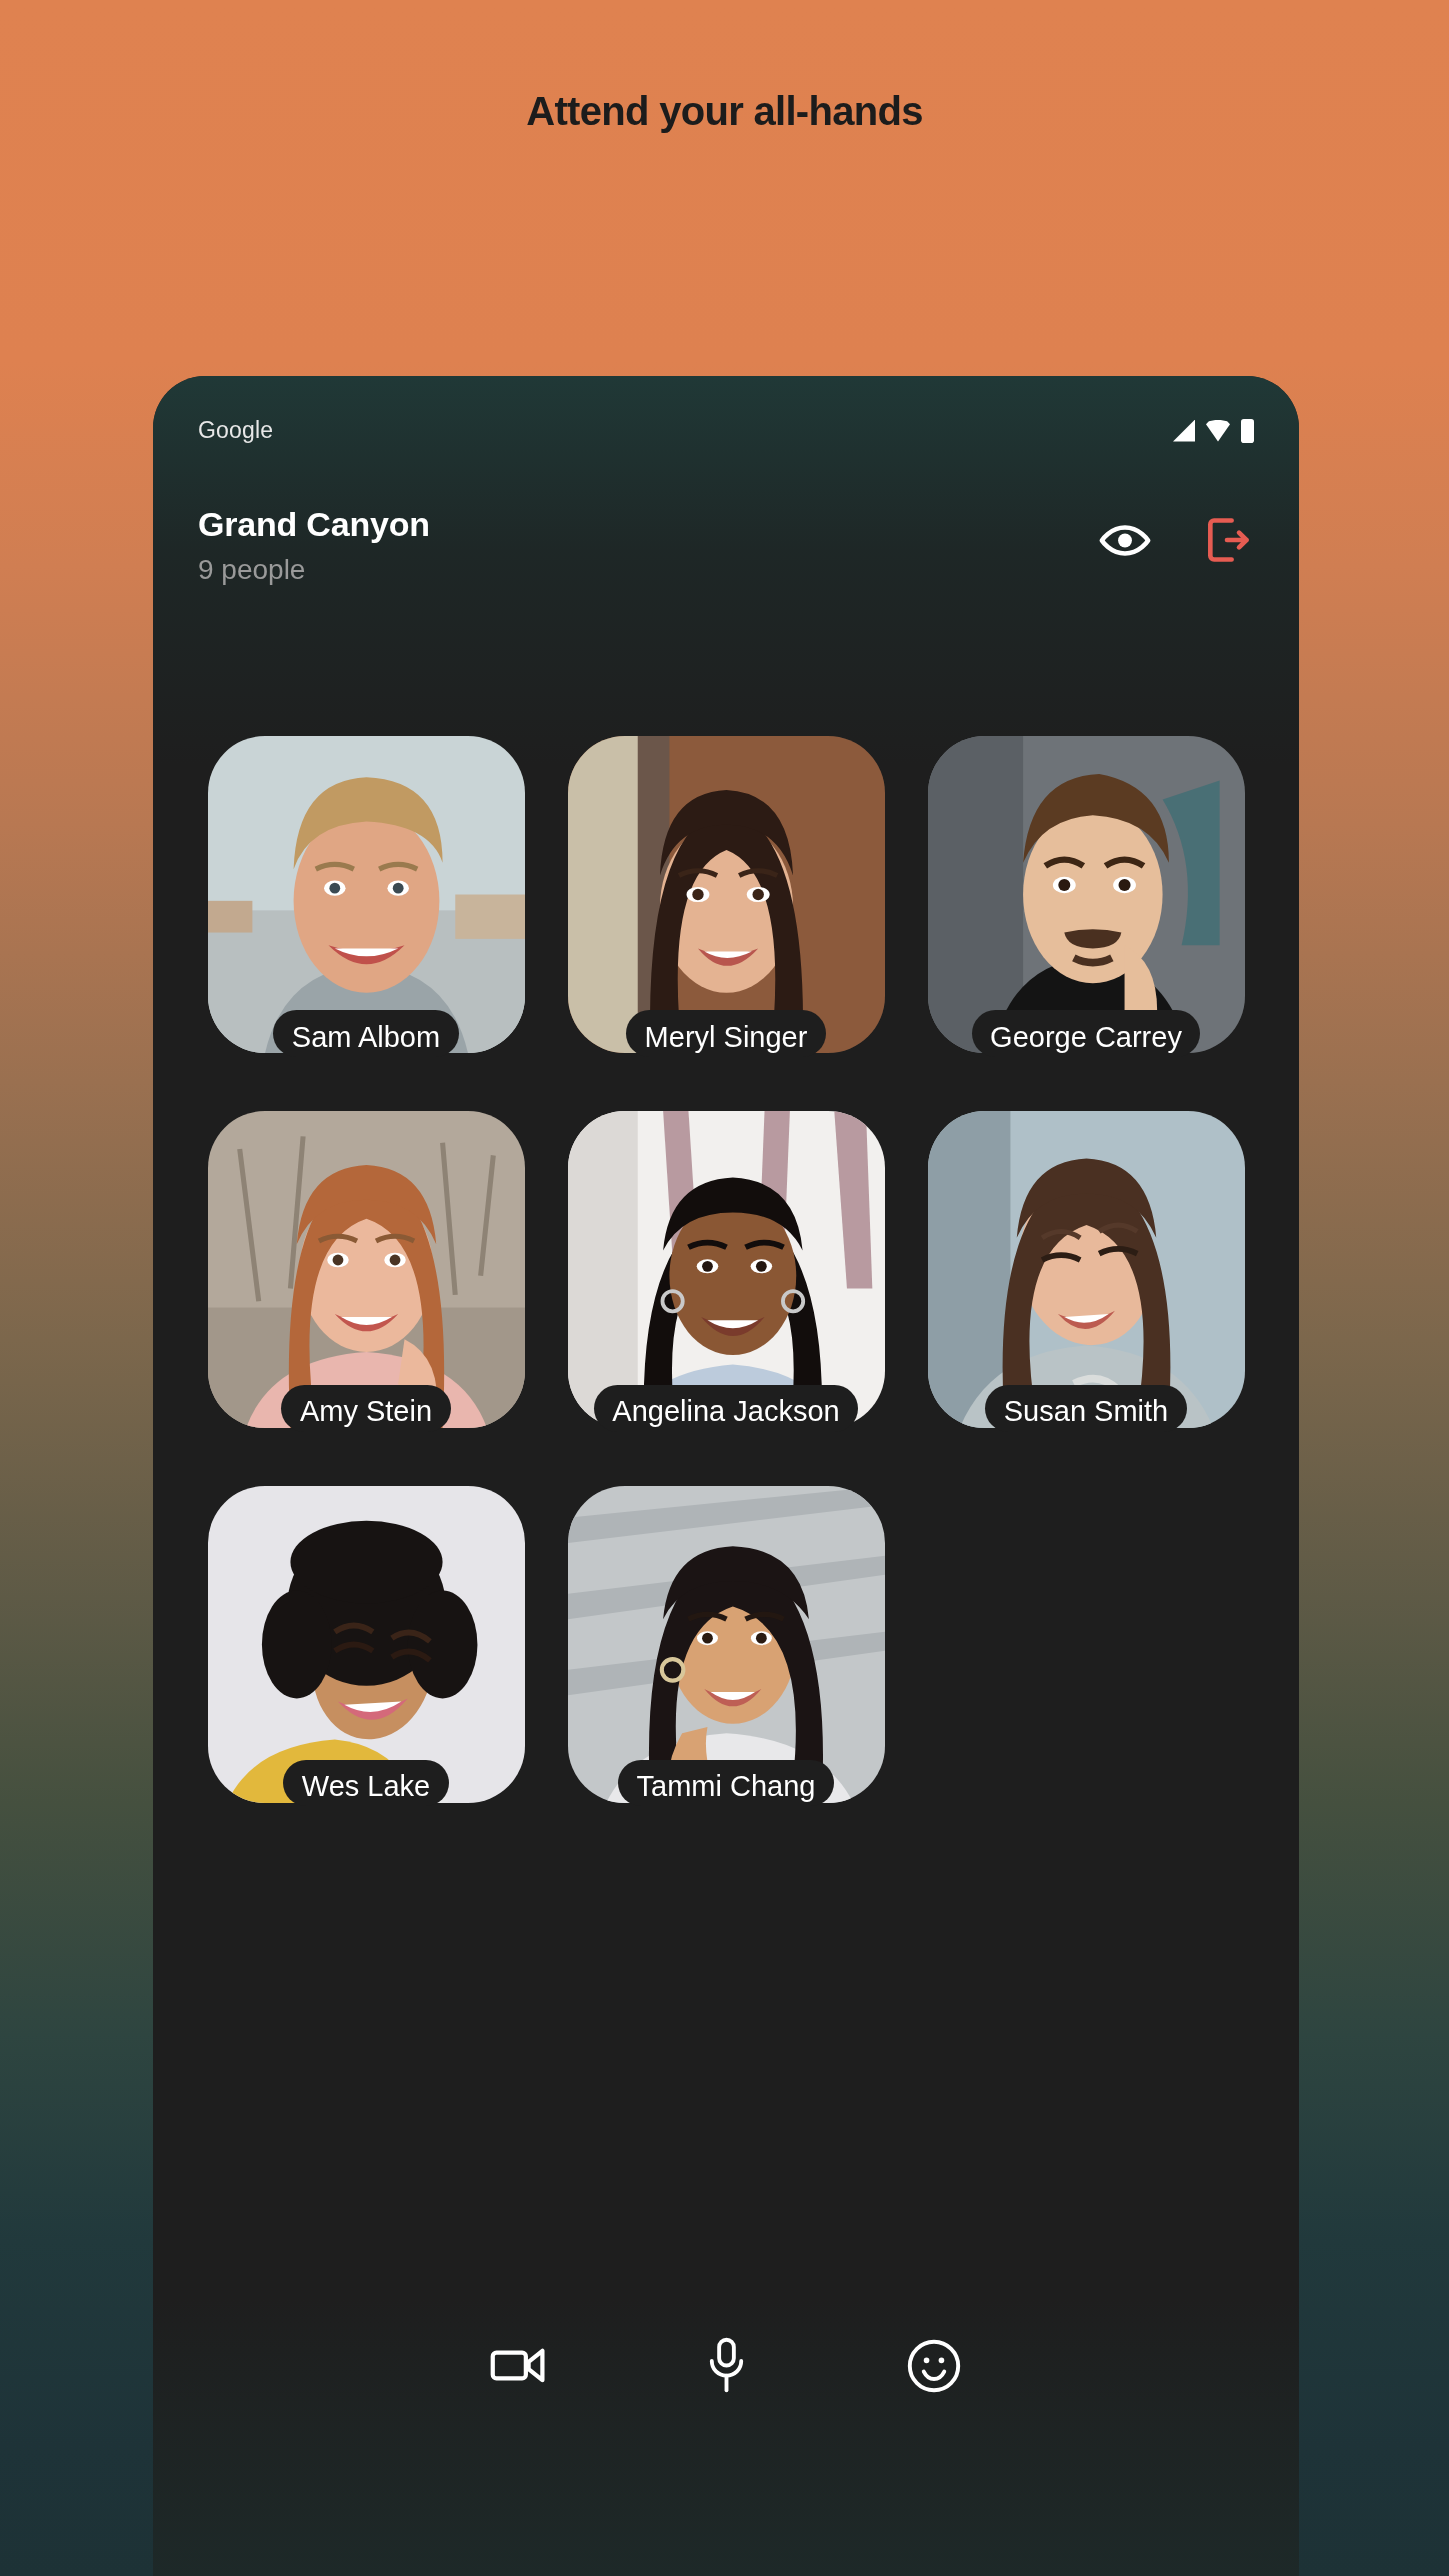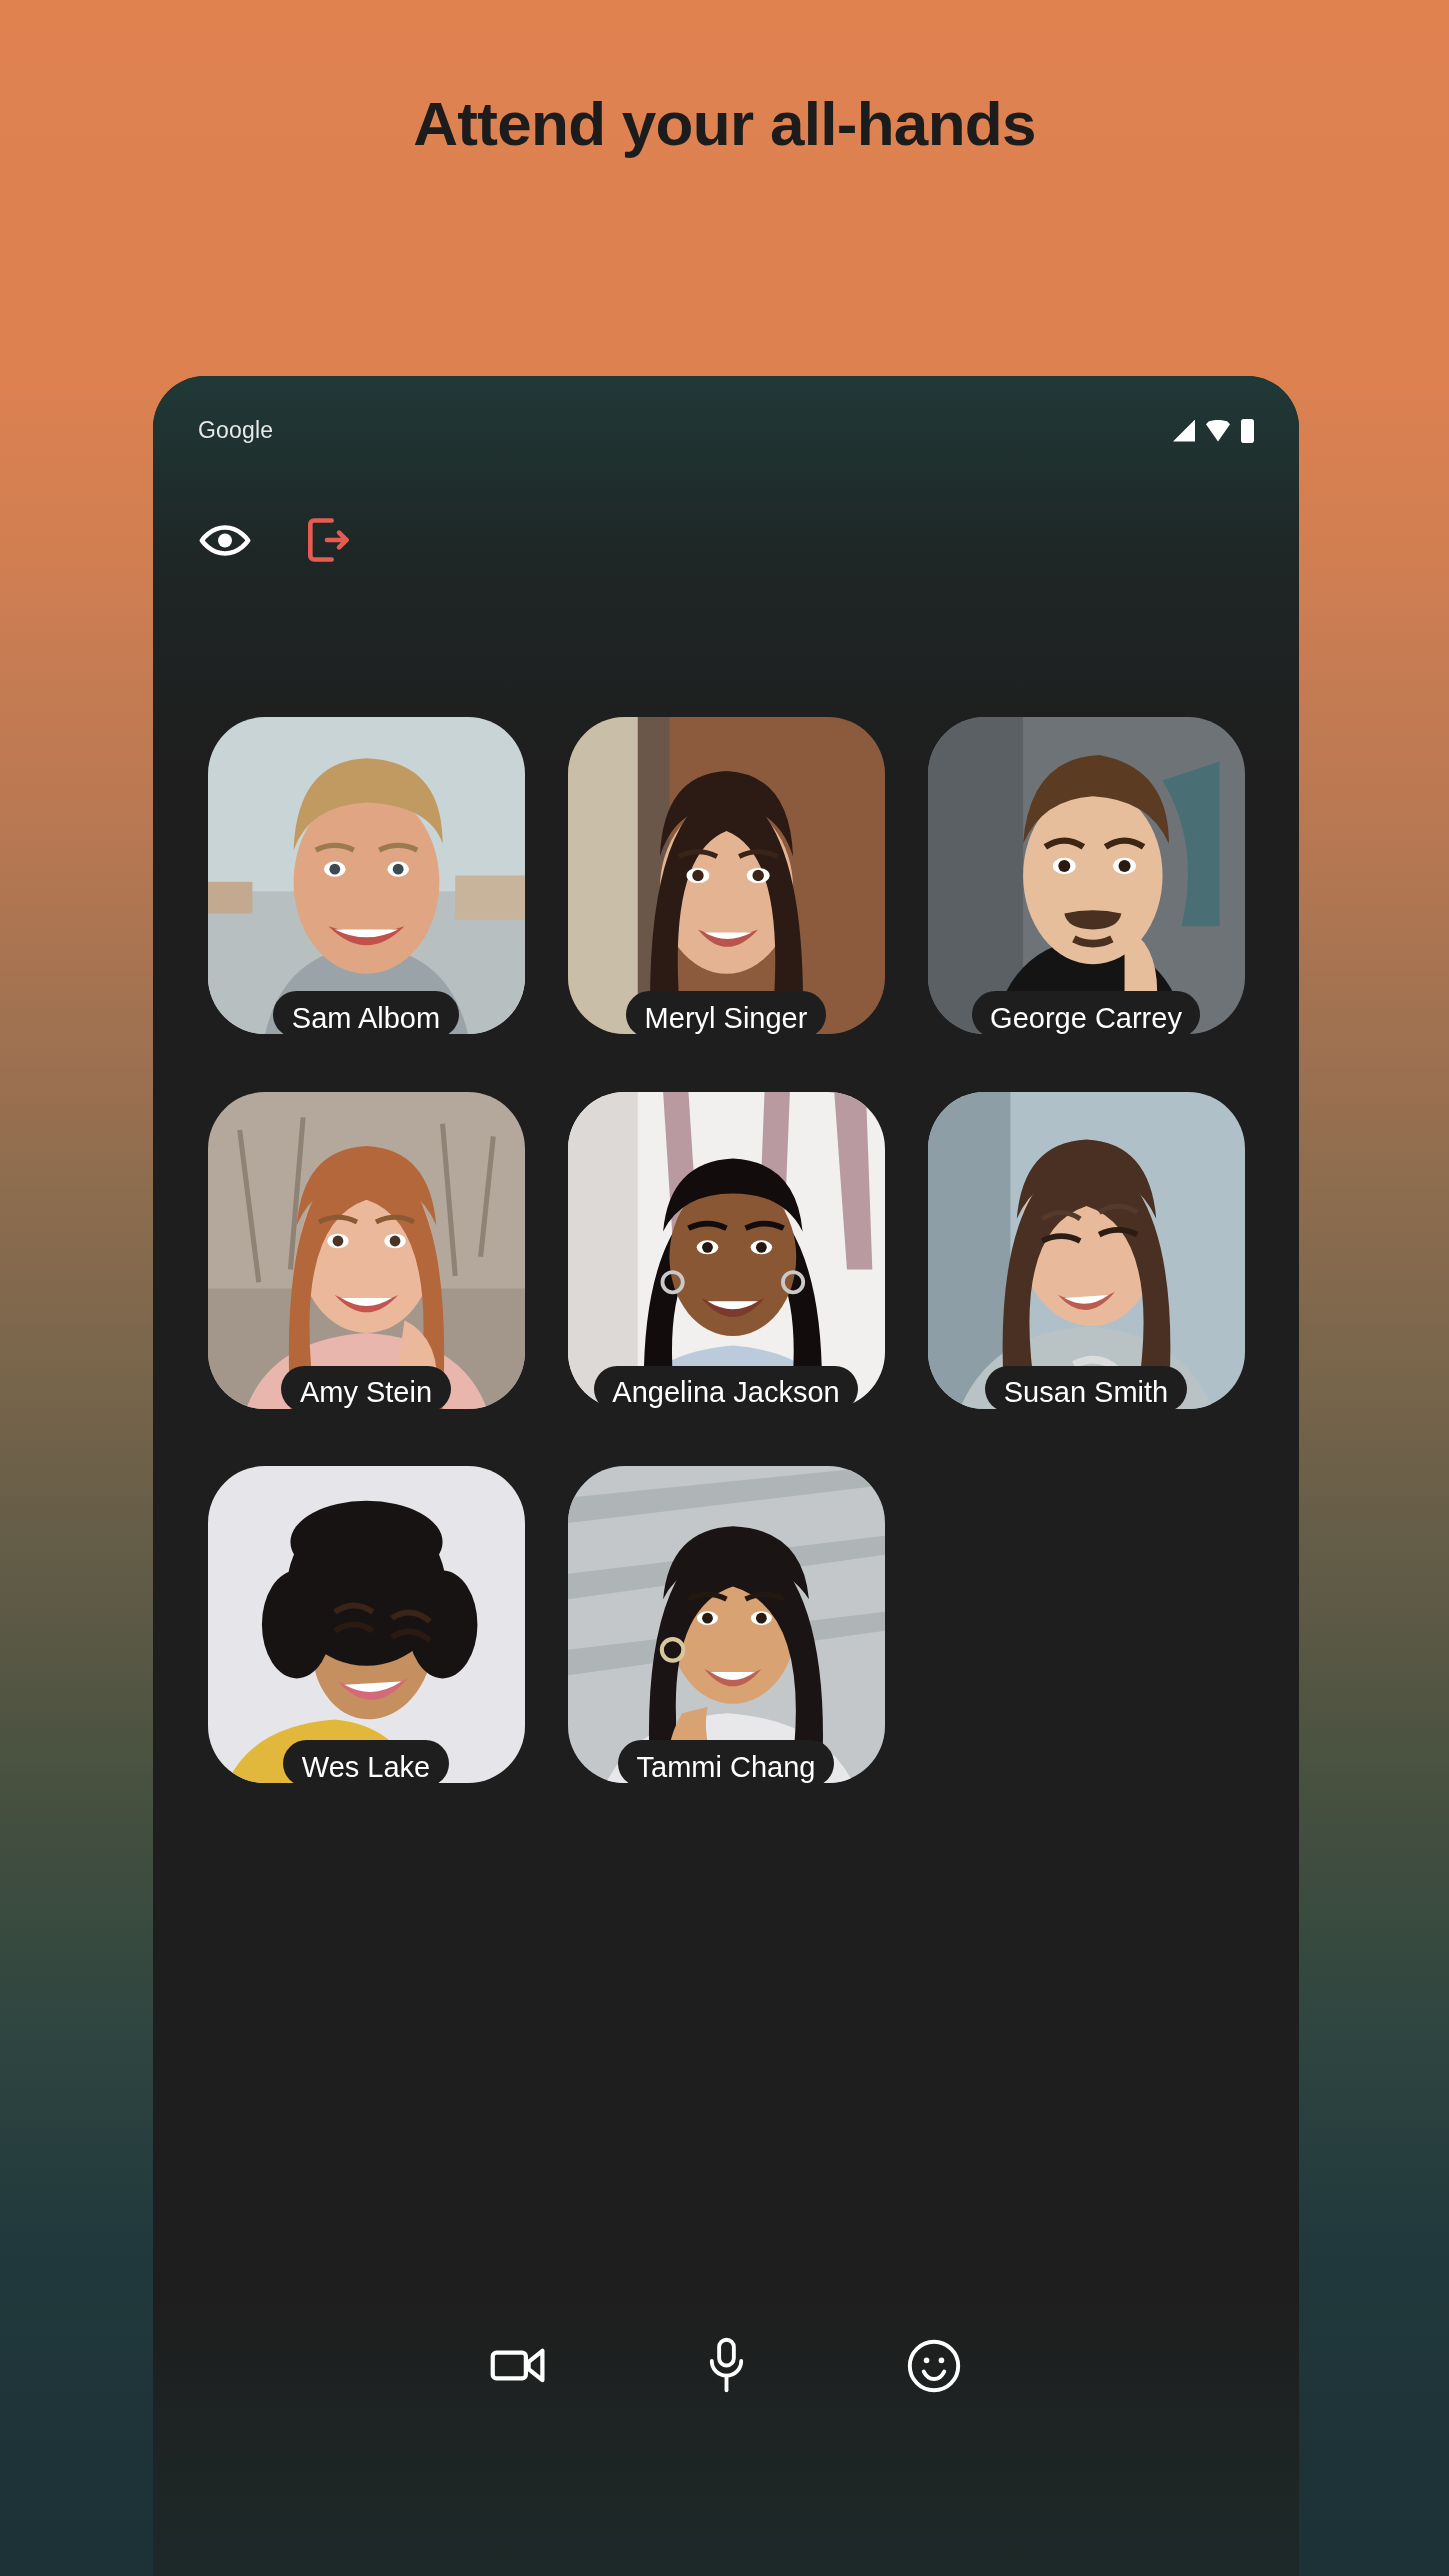--- a/index.html
+++ b/index.html
@@ -24,21 +24,21 @@
       #1D3236 100%);
     position:relative;
   }
 
   
   .headline {
     position:absolute;
     top:88px; left:0; right:0;
     text-align:center;
     color:#1C1C1C;
-    font-size:62px;
+    font-size:40px;
     font-weight:700;
     line-height:1.16;
     letter-spacing:-0.7px;
   }
   .headline .ln { display:block; }
 
   
   .phone {
     position:absolute;
     left:153px; top:376px;
@@ -192,20 +192,24 @@
   <div class="statusbar">
     <div class="carrier">Google</div>
     <div class="status-icons">
       <span class="ic-signal"></span>
       <span class="ic-wifi"></span>
       <span class="ic-battery"></span>
     </div>
   </div>
 
   <div class="meet-header">
+    <div>
+      <div class="meet-title">Grand Canyon</div>
+      <div class="meet-sub">9 people</div>
+    </div>
     <div class="header-actions">
       <button class="hdr-btn">
         <span>
           <svg width="52" height="37" viewBox="0 0 56 40" fill="none">
             <path d="M3 20C3 20 12 6 28 6C44 6 53 20 53 20C53 20 44 34 28 34C12 34 3 20 3 20Z" stroke="#FFFFFF" stroke-width="5" stroke-linejoin="round"></path>
             <circle cx="28" cy="20" r="7.5" fill="#FFFFFF"></circle>
           </svg>
         </span>
       </button>
       <button class="hdr-btn">

